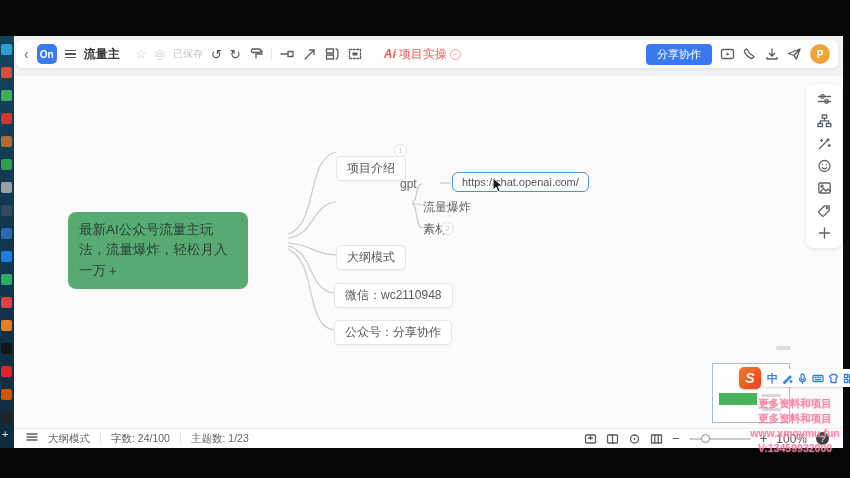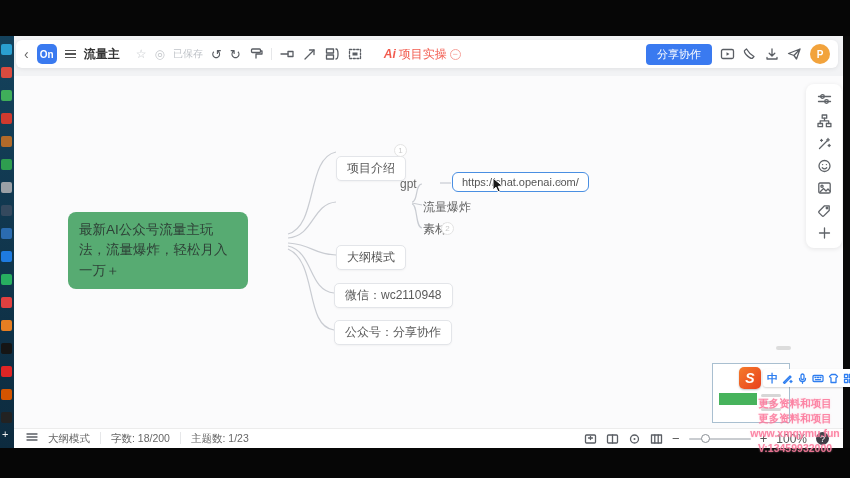--- a/index.html
+++ b/index.html
@@ -286,21 +286,21 @@
     <div class="sb-left">
       <span class="ic">
         <svg width="12" height="10" viewBox="0 0 12 10">
             <line x1="1" y1="2" x2="11" y2="2"></line>
             <line x1="1" y1="5" x2="11" y2="5"></line>
             <line x1="1" y1="8" x2="11" y2="8"></line>
           </svg>
       </span>
       <span>大纲模式</span>
       <span class="vdiv"></span>
-      <span>字数: 18/200</span>
+      <span>字数: 24/100</span>
       <span class="vdiv"></span>
       <span>主题数: 1/23</span>
     </div>
     <div class="sb-right">
       <span class="ic">
         <svg width="13" height="12" viewBox="0 0 13 12">
             <rect x="1.5" y="2" width="10" height="8" rx="1"></rect>
             <path d="M4.5 5h4M6.5 3.5v3"></path>
           </svg>
       </span>

